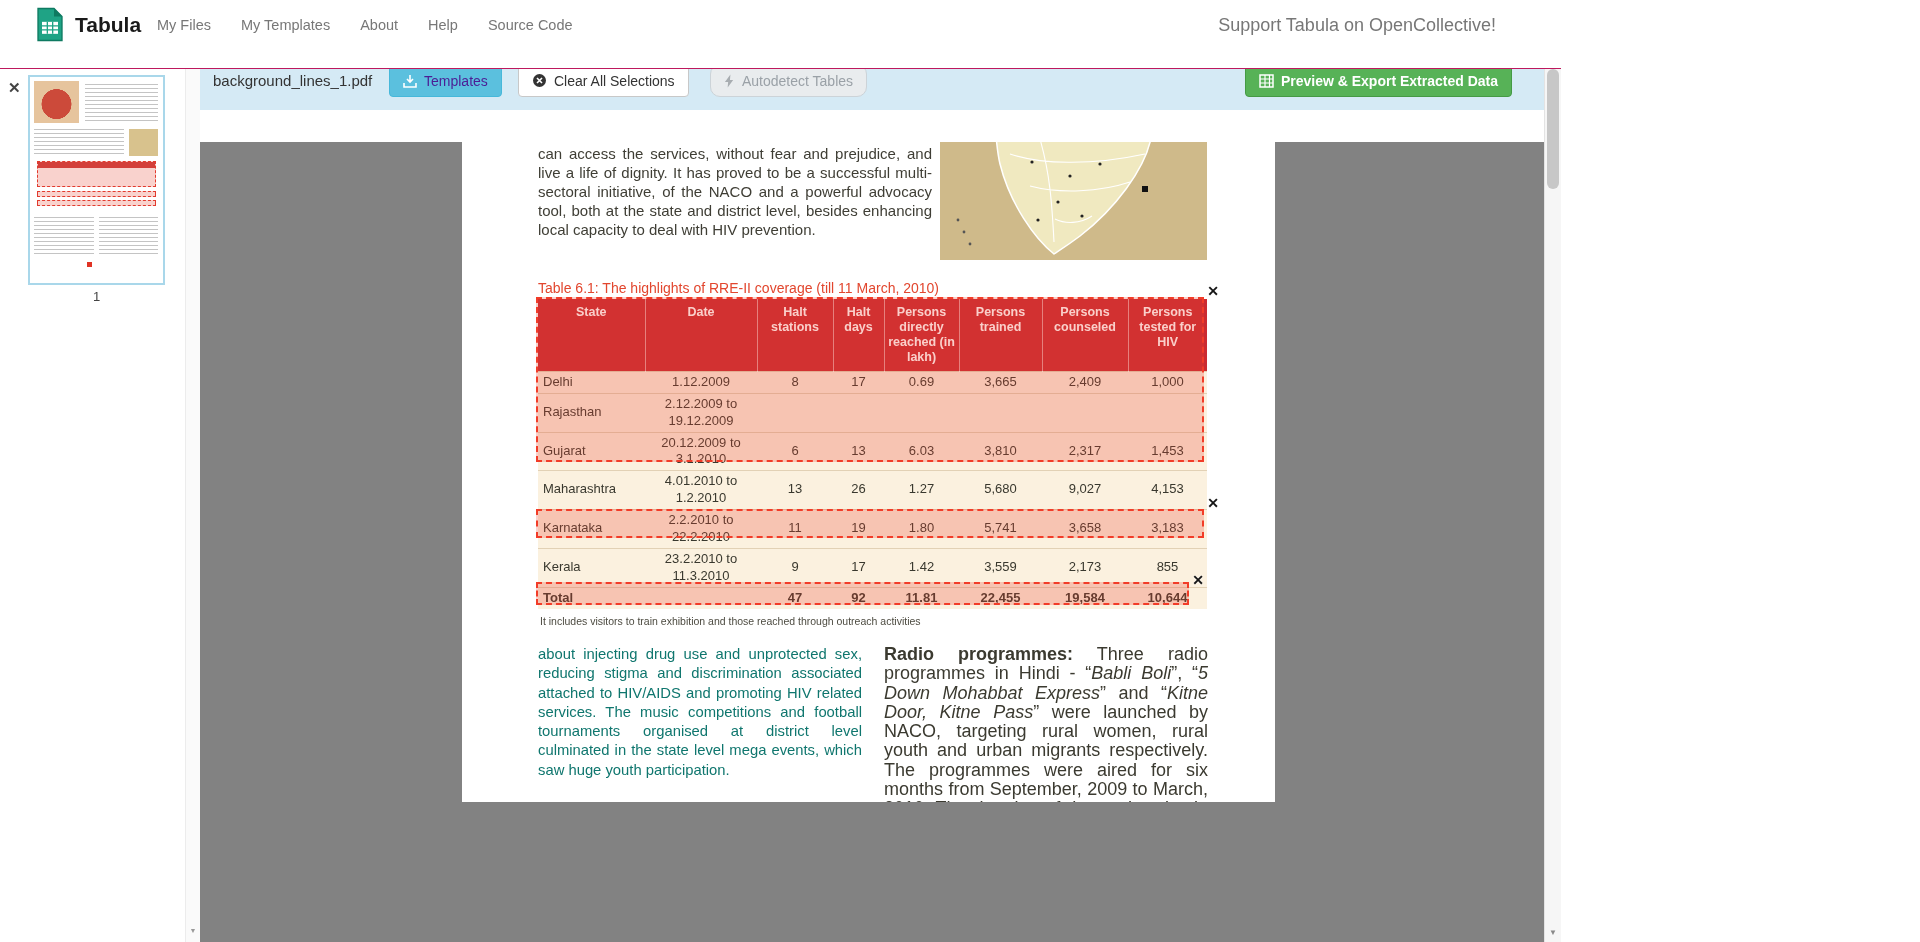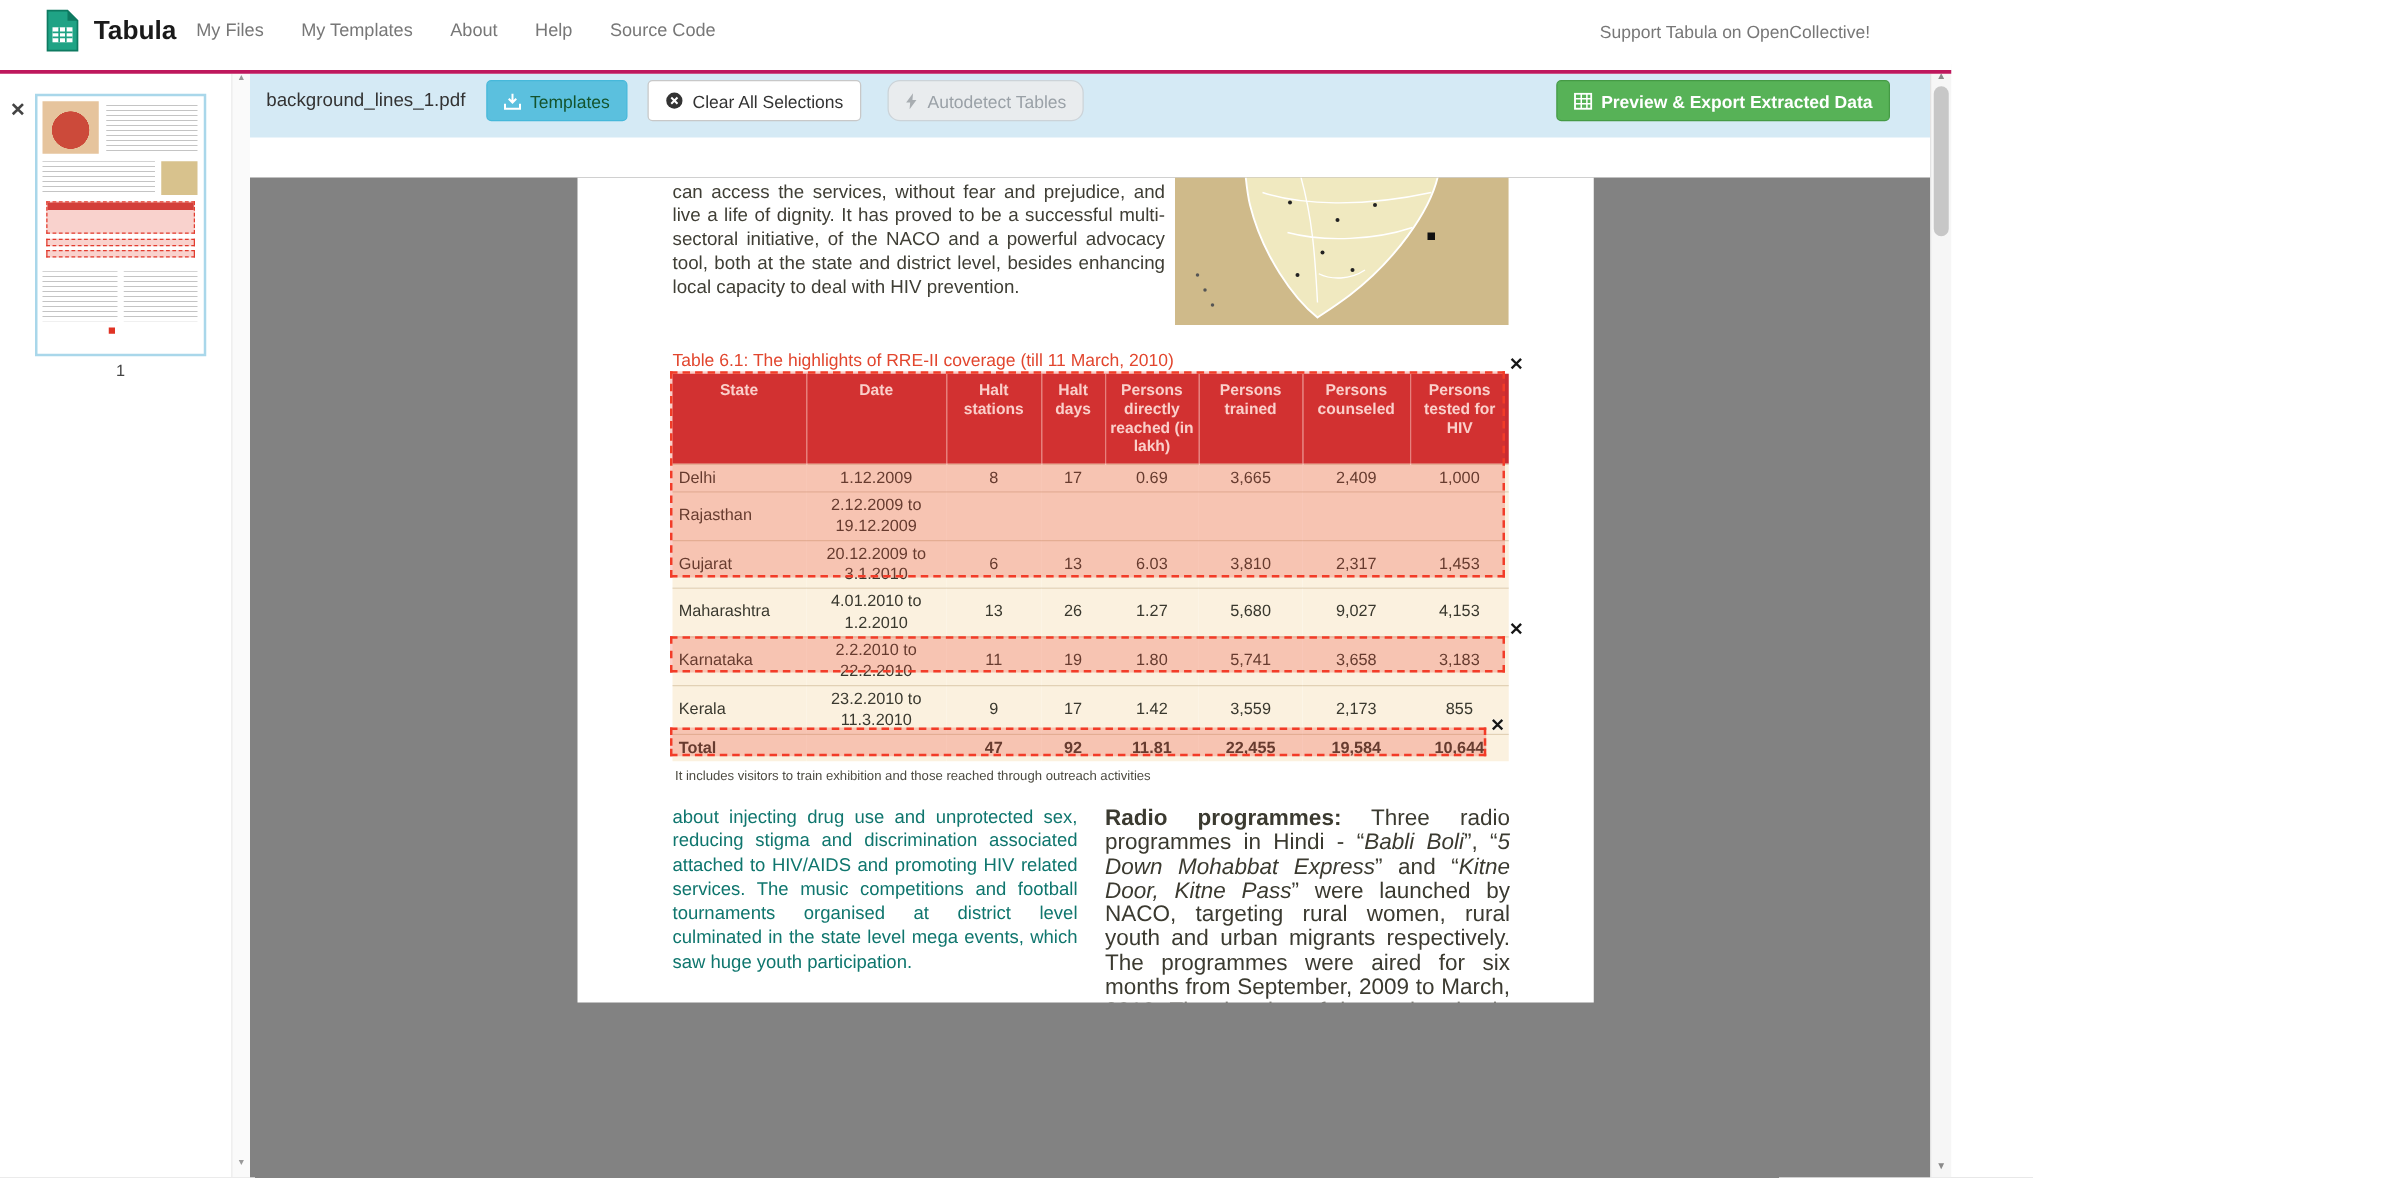--- a/index.html
+++ b/index.html
@@ -1,32 +1,32 @@
 <!DOCTYPE html>
 <html><head>
 <meta charset="utf-8">
 <style>
   *{margin:0;padding:0;box-sizing:border-box;}
   html,body{background:#fff;}
   body{font-family:"Liberation Sans",sans-serif;}
   .screen{position:relative;width:1920px;height:942px;overflow:hidden;background:#fff;}
 
   
-  .navbar{position:absolute;left:0;top:0;width:1561px;height:59px;background:#fff;border-bottom:3px solid #be185d;z-index:5;}
+  .navbar{position:absolute;left:0;top:0;width:1561px;height:69px;background:#fff;border-bottom:1px solid #be185d;z-index:5;}
   .brand{position:absolute;left:34px;top:7px;display:flex;align-items:center;gap:9px;cursor:pointer;}
   .brand-text{font-size:21px;font-weight:bold;color:#1a1a1a;}
   .nav-links{position:absolute;left:157px;top:0;height:50px;display:flex;align-items:center;gap:30px;}
   .nav-link{font-size:14.5px;color:#777;cursor:pointer;white-space:nowrap;text-align:center;}
-  .support-link{position:absolute;right:65px;top:0;line-height:50px;font-size:14px;color:#777;cursor:pointer;}
+  .support-link{position:absolute;right:65px;top:0;line-height:50px;font-size:18px;color:#777;cursor:pointer;}
 
   
   .toolbar{position:absolute;left:200px;top:51px;width:1344px;height:59px;background:#d5eaf5;}
   .filename{position:absolute;left:13px;top:0;line-height:59px;font-size:15px;color:#333;}
   .btn{position:absolute;top:13px;display:inline-flex;align-items:center;gap:7px;height:33px;padding:0 13px;border-radius:4px;font-size:14px;cursor:pointer;border:1px solid transparent;white-space:nowrap;}
-  .btn-templates{left:189px;background:#5bc0de;border-color:#46b8da;color:#14532d;}
+  .btn-templates{left:189px;background:#5bc0de;border-color:#46b8da;color:#4c1d95;}
   .btn-clear{left:318px;background:#fff;border-color:#c8c8c8;color:#333;}
   .btn-autodetect{left:510px;background:#e9ecee;border-color:#ccd3d8;color:#9aa1a7;cursor:default;border-radius:10px;}
   .btn-export{right:32px;background:#57b257;border-color:#459a45;color:#fff;font-weight:bold;}
 
   
   .sidebar{position:absolute;left:0;top:51px;width:185px;height:891px;background:#fff;}
   .page-close{position:absolute;left:8px;top:28px;font-size:15px;font-weight:bold;color:#444;cursor:pointer;}
   .thumb{position:absolute;left:28px;top:24px;width:137px;height:210px;background:#fff;border:2px solid #a9d7ea;cursor:pointer;}
   .thumb-label{position:absolute;left:28px;top:238px;width:137px;text-align:center;font-size:13px;color:#444;}
   .t-map{position:absolute;left:4px;top:4px;width:45px;height:42px;background:radial-gradient(circle at 50% 55%, #cc4a3a 0 46%, #e6c49d 47%);}

